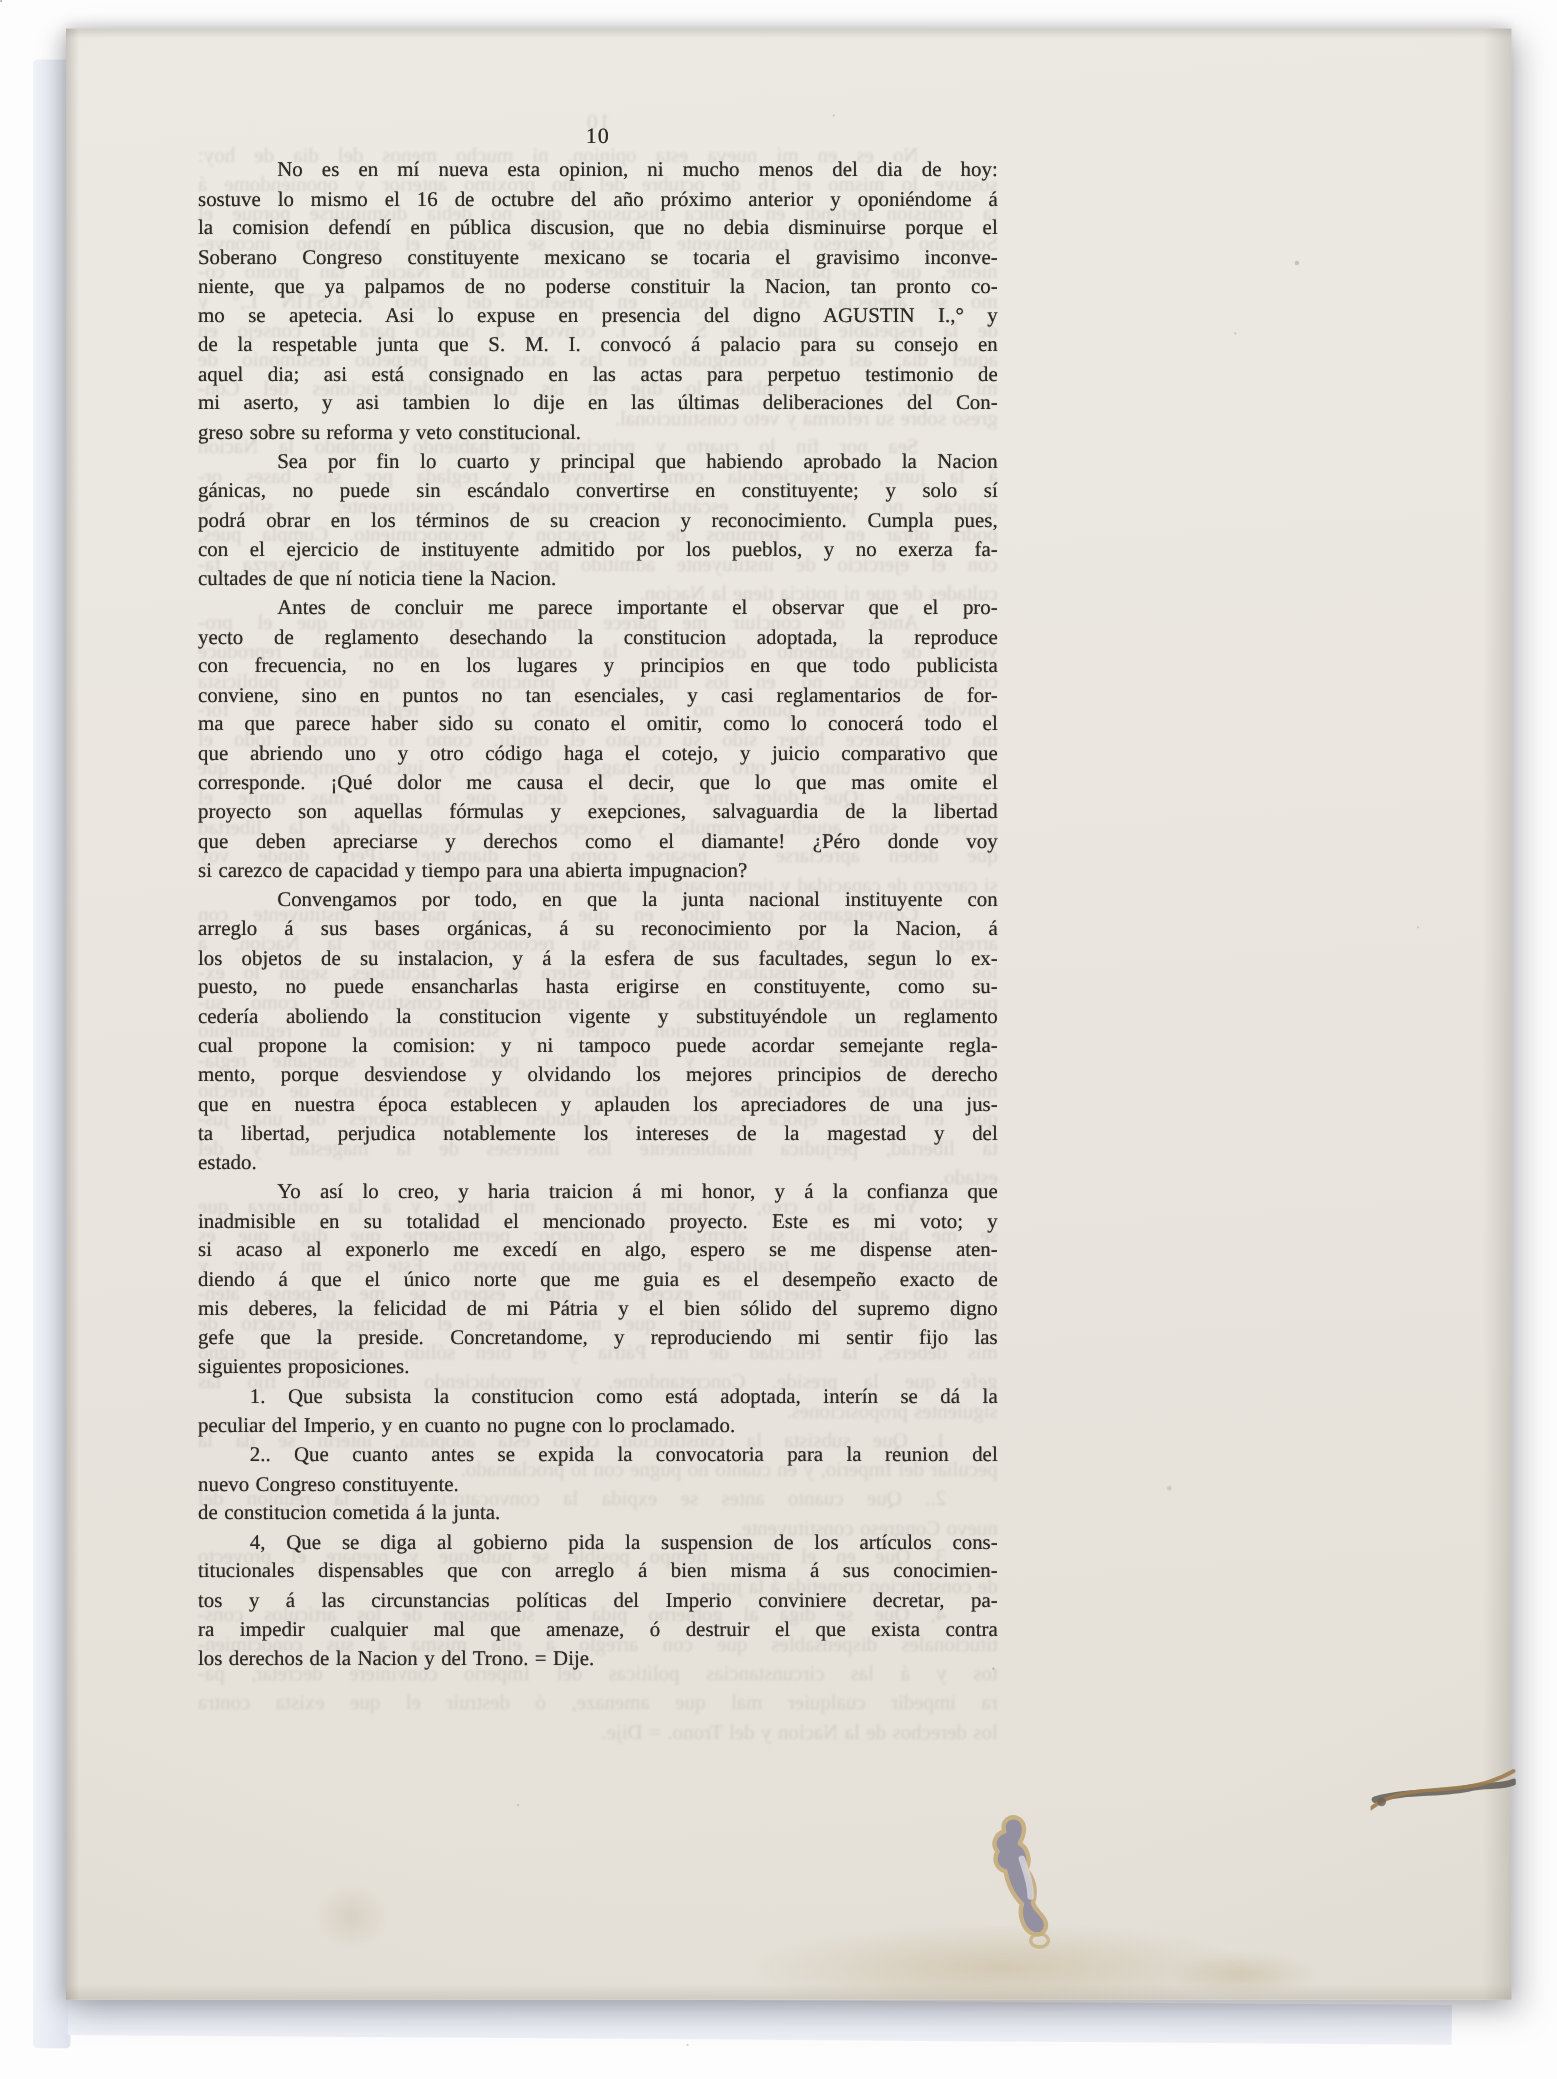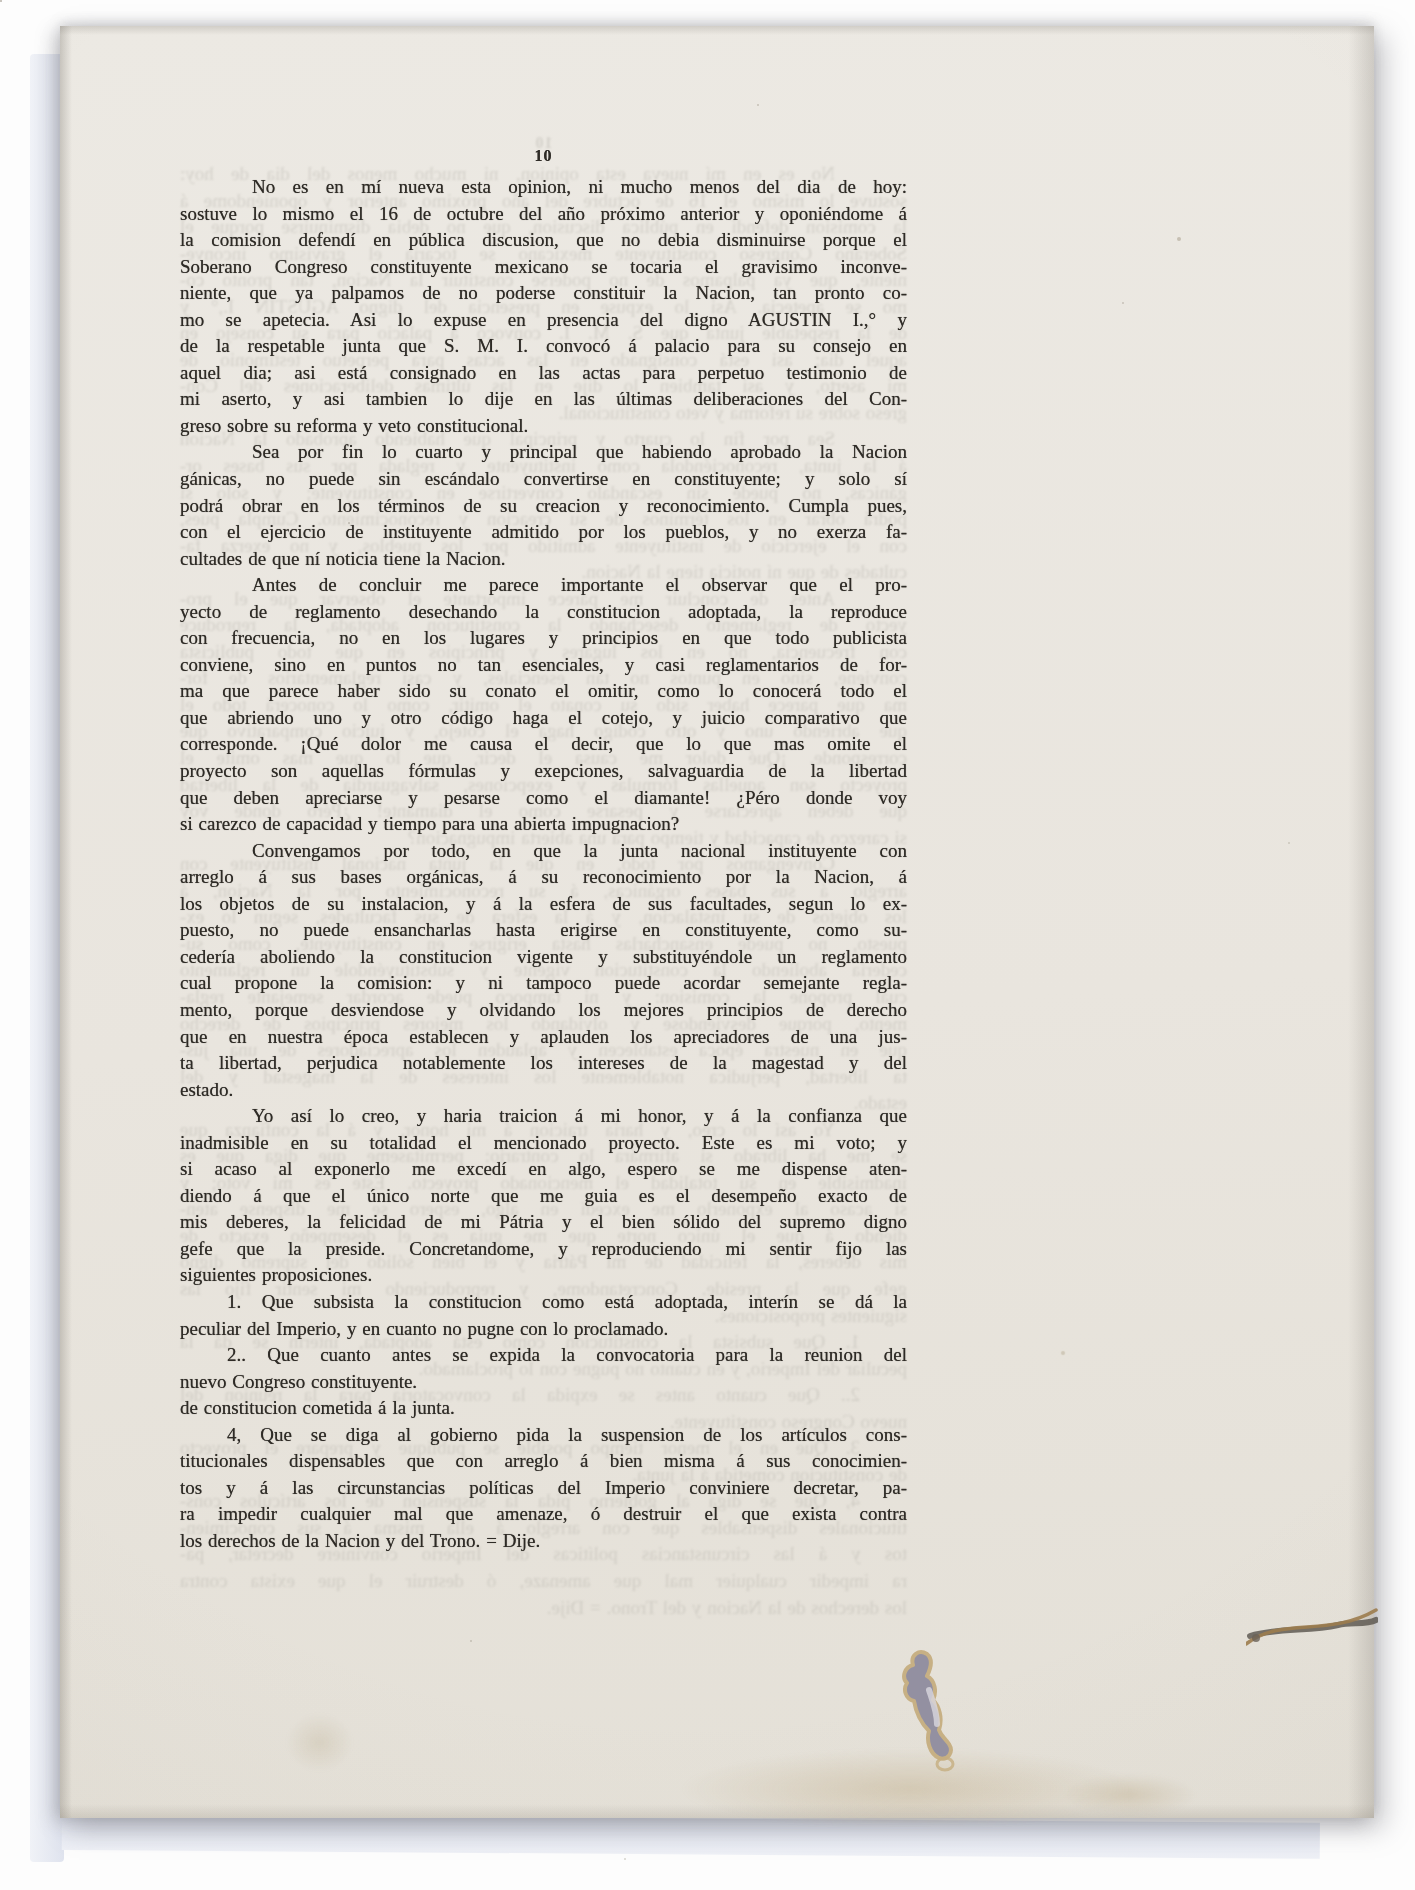--- a/index.html
+++ b/index.html
@@ -35,23 +35,22 @@
   .page .edge-bottom{position:absolute;left:0;bottom:0;right:0;height:14px;
     background:linear-gradient(to top,rgba(130,122,110,.20),rgba(130,122,110,0));}
 
   
   .text-block{
     position:absolute;left:180px;top:112px;width:727px;
     color:var(--ink);font-size:19px;z-index:3;
   }
   .page-number{
     height:30px;line-height:24px;text-align:center;
-    font-weight:bold;font-size:16px;letter-spacing:1px;
+    font-weight:normal;font-size:20px;letter-spacing:1px;
     text-shadow:0 0 .6px rgba(40,36,30,.8);
-    margin-top:32px;
   }
   .line{
     height:26.55px;line-height:26.55px;
     text-align:justify;text-align-last:justify;
     text-shadow:0 0 .7px rgba(42,38,32,.75);
     word-spacing:.06em;
   }
   .line-last{text-align-last:left;}
   .indent-para{text-indent:72px;}
   .indent-item{text-indent:47px;}
@@ -210,21 +209,21 @@
       </div>
       <div>
         <div class="line indent-para">Antes de concluir me parece importante el observar que el pro-</div>
         <div class="line">yecto de reglamento desechando la constitucion adoptada, la reproduce</div>
         <div class="line">con frecuencia, no en los lugares y principios en que todo publicista</div>
         <div class="line">conviene, sino en puntos no tan esenciales, y casi reglamentarios de for-</div>
         <div class="line">ma que parece haber sido su conato el omitir, como lo conocerá todo el</div>
         <div class="line">que abriendo uno y otro código haga el cotejo, y juicio comparativo que</div>
         <div class="line">corresponde. ¡Qué dolor me causa el decir, que lo que mas omite el</div>
         <div class="line">proyecto son aquellas fórmulas y exepciones, salvaguardia de la libertad</div>
-        <div class="line">que deben apreciarse y pesarse como el diamante! ¿Péro donde voy</div>
+        <div class="line">que deben apreciarse y derechos como el diamante! ¿Péro donde voy</div>
         <div class="line line-last">si carezco de capacidad y tiempo para una abierta impugnacion?</div>
       </div>
       <div>
         <div class="line indent-para">Convengamos por todo, en que la junta nacional instituyente con</div>
         <div class="line">arreglo á sus bases orgánicas, á su reconocimiento por la Nacion, á</div>
         <div class="line">los objetos de su instalacion, y á la esfera de sus facultades, segun lo ex-</div>
         <div class="line">puesto, no puede ensancharlas hasta erigirse en constituyente, como su-</div>
         <div class="line">cedería aboliendo la constitucion vigente y substituyéndole un reglamento</div>
         <div class="line">cual propone la comision: y ni tampoco puede acordar semejante regla-</div>
         <div class="line">mento, porque desviendose y olvidando los mejores principios de derecho</div>

